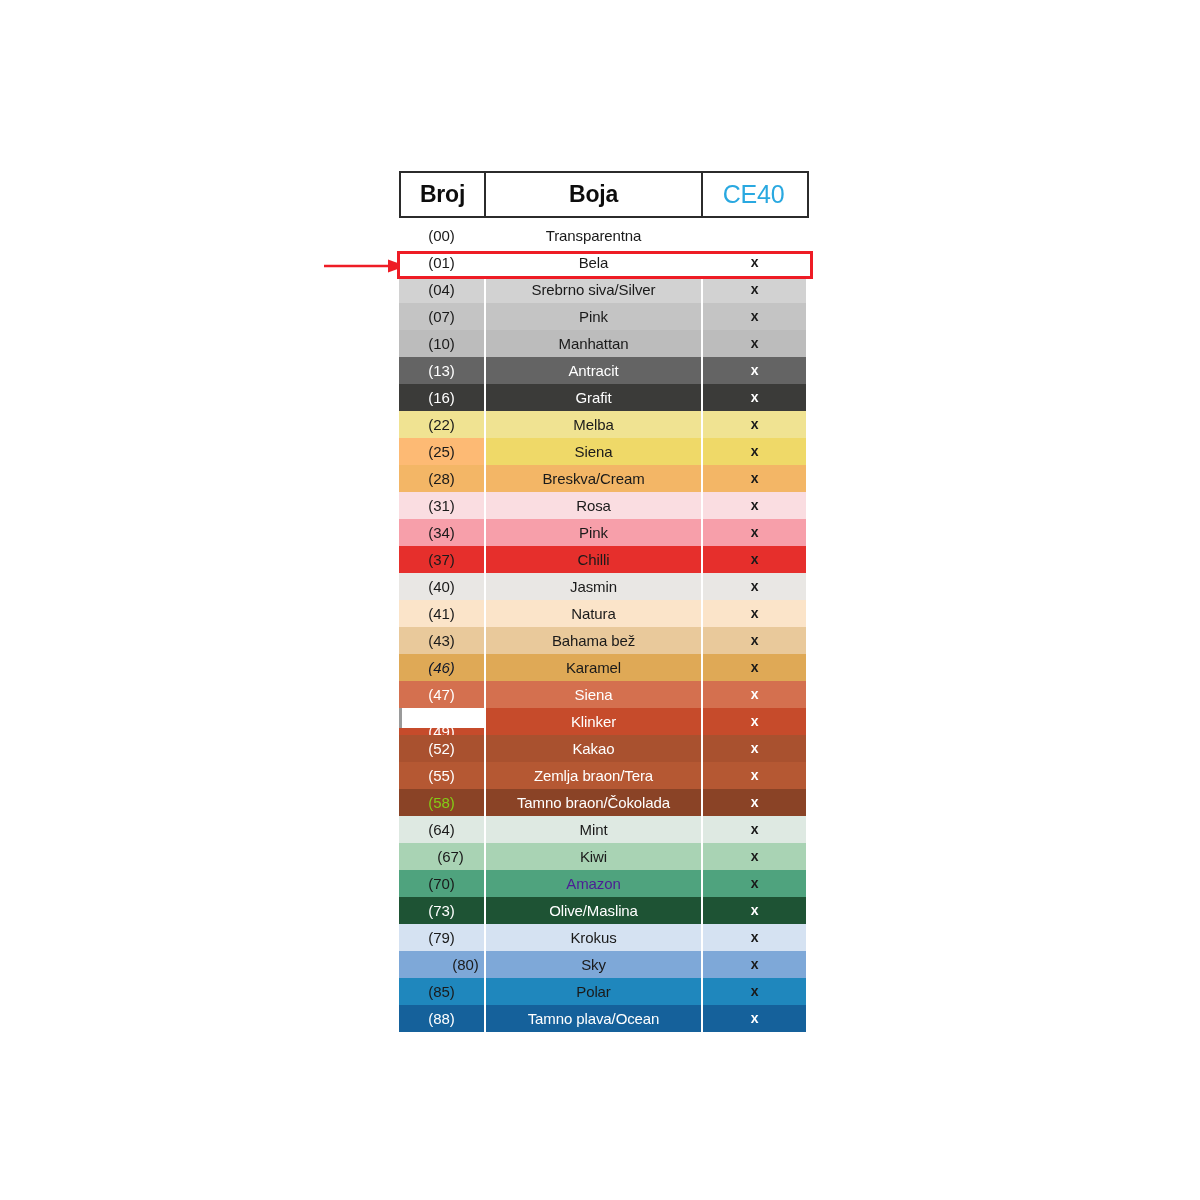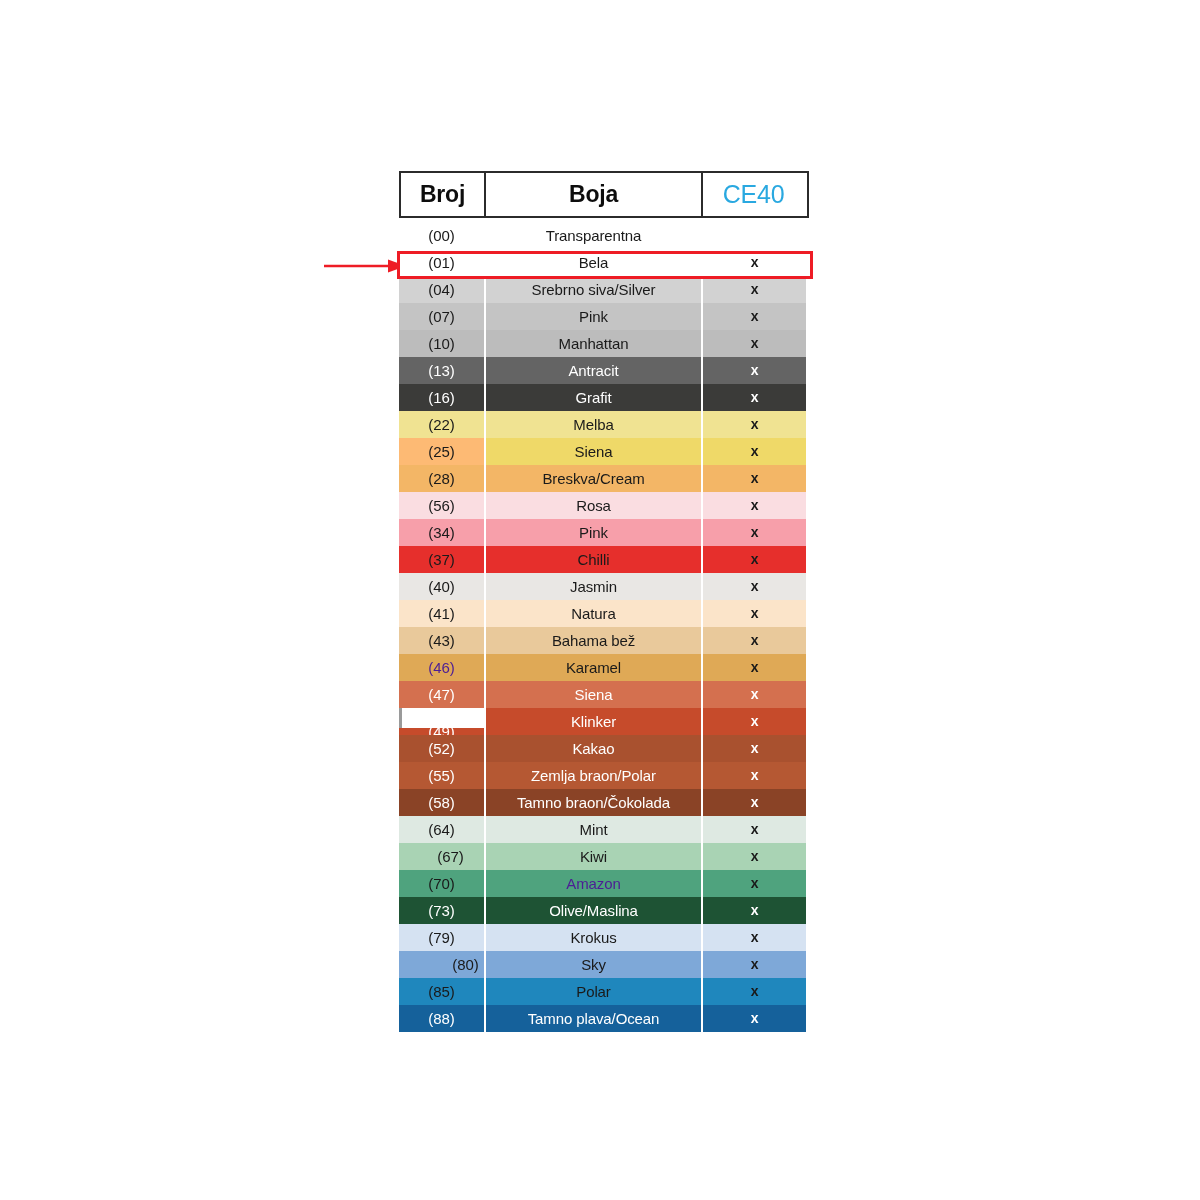--- a/index.html
+++ b/index.html
@@ -166,21 +166,21 @@
         <div class="cell c-num" style="background: #fdba74; color: rgb(26, 26, 26);">(25)</div>
         <div class="cell c-name" style="background: rgb(239, 217, 104); color: rgb(26, 26, 26);">Siena</div>
         <div class="cell c-mark" style="background: rgb(239, 217, 104); color: rgb(26, 26, 26);">x</div>
       </div>
       <div class="trow">
         <div class="cell c-num" style="background: rgb(243, 182, 102); color: rgb(26, 26, 26);">(28)</div>
         <div class="cell c-name" style="background: rgb(243, 182, 102); color: rgb(26, 26, 26);">Breskva/Cream</div>
         <div class="cell c-mark" style="background: rgb(243, 182, 102); color: rgb(26, 26, 26);">x</div>
       </div>
       <div class="trow">
-        <div class="cell c-num" style="background: rgb(250, 221, 225); color: rgb(26, 26, 26);">(56)</div>
+        <div class="cell c-num" style="background: rgb(250, 221, 225); color: rgb(26, 26, 26);">(31)</div>
         <div class="cell c-name" style="background: rgb(250, 221, 225); color: rgb(26, 26, 26);">Rosa</div>
         <div class="cell c-mark" style="background: rgb(250, 221, 225); color: rgb(26, 26, 26);">x</div>
       </div>
       <div class="trow">
         <div class="cell c-num" style="background: rgb(247, 159, 170); color: rgb(26, 26, 26);">(34)</div>
         <div class="cell c-name" style="background: rgb(247, 159, 170); color: rgb(26, 26, 26);">Pink</div>
         <div class="cell c-mark" style="background: rgb(247, 159, 170); color: rgb(26, 26, 26);">x</div>
       </div>
       <div class="trow">
         <div class="cell c-num" style="background: rgb(230, 47, 44); color: rgb(26, 26, 26);">(37)</div>
@@ -196,46 +196,46 @@
         <div class="cell c-num" style="background: rgb(251, 228, 201); color: rgb(26, 26, 26);">(41)</div>
         <div class="cell c-name" style="background: rgb(251, 228, 201); color: rgb(26, 26, 26);">Natura</div>
         <div class="cell c-mark" style="background: rgb(251, 228, 201); color: rgb(26, 26, 26);">x</div>
       </div>
       <div class="trow">
         <div class="cell c-num" style="background: rgb(233, 201, 155); color: rgb(26, 26, 26);">(43)</div>
         <div class="cell c-name" style="background: rgb(233, 201, 155); color: rgb(26, 26, 26);">Bahama bež</div>
         <div class="cell c-mark" style="background: rgb(233, 201, 155); color: rgb(26, 26, 26);">x</div>
       </div>
       <div class="trow">
-        <div class="cell c-num" style="background: rgb(223, 169, 86); color: #4c1d95;">(46)</div>
+        <div class="cell c-num" style="background: rgb(223, 169, 86); color: #0f172a; font-style: italic;">(46)</div>
         <div class="cell c-name" style="background: rgb(223, 169, 86); color: rgb(26, 26, 26);">Karamel</div>
         <div class="cell c-mark" style="background: rgb(223, 169, 86); color: rgb(26, 26, 26);">x</div>
       </div>
       <div class="trow">
         <div class="cell c-num" style="background: rgb(212, 112, 79); color: rgb(255, 255, 255);">(47)</div>
         <div class="cell c-name" style="background: rgb(212, 112, 79); color: rgb(255, 255, 255);">Siena</div>
         <div class="cell c-mark" style="background: rgb(212, 112, 79); color: rgb(255, 255, 255);">x</div>
       </div>
       <div class="trow">
         <div class="cell c-num" style="background: rgb(198, 75, 43); color: rgb(255, 255, 255); margin-top: 20px;">(49)</div>
         <div class="cell c-name" style="background: rgb(198, 75, 43); color: rgb(255, 255, 255);">Klinker</div>
         <div class="cell c-mark" style="background: rgb(198, 75, 43); color: rgb(255, 255, 255);">x</div>
       </div>
       <div class="trow">
         <div class="cell c-num" style="background: rgb(169, 81, 47); color: rgb(255, 255, 255);">(52)</div>
         <div class="cell c-name" style="background: rgb(169, 81, 47); color: rgb(255, 255, 255);">Kakao</div>
         <div class="cell c-mark" style="background: rgb(169, 81, 47); color: rgb(255, 255, 255);">x</div>
       </div>
       <div class="trow">
         <div class="cell c-num" style="background: rgb(181, 88, 51); color: rgb(255, 255, 255);">(55)</div>
-        <div class="cell c-name" style="background: rgb(181, 88, 51); color: rgb(255, 255, 255);">Zemlja braon/Polar</div>
+        <div class="cell c-name" style="background: rgb(181, 88, 51); color: rgb(255, 255, 255);">Zemlja braon/Tera</div>
         <div class="cell c-mark" style="background: rgb(181, 88, 51); color: rgb(255, 255, 255);">x</div>
       </div>
       <div class="trow">
-        <div class="cell c-num" style="background: rgb(138, 67, 38); color: #ffffff;">(58)</div>
+        <div class="cell c-num" style="background: rgb(138, 67, 38); color: #84cc16;">(58)</div>
         <div class="cell c-name" style="background: rgb(138, 67, 38); color: rgb(255, 255, 255);">Tamno braon/Čokolada</div>
         <div class="cell c-mark" style="background: rgb(138, 67, 38); color: rgb(255, 255, 255);">x</div>
       </div>
       <div class="trow">
         <div class="cell c-num" style="background: rgb(222, 233, 226); color: rgb(26, 26, 26);">(64)</div>
         <div class="cell c-name" style="background: rgb(222, 233, 226); color: rgb(26, 26, 26);">Mint</div>
         <div class="cell c-mark" style="background: rgb(222, 233, 226); color: rgb(26, 26, 26);">x</div>
       </div>
       <div class="trow">
         <div class="cell c-num" style="background: rgb(169, 211, 180); color: rgb(26, 26, 26); padding-left: 18px;">(67)</div>

